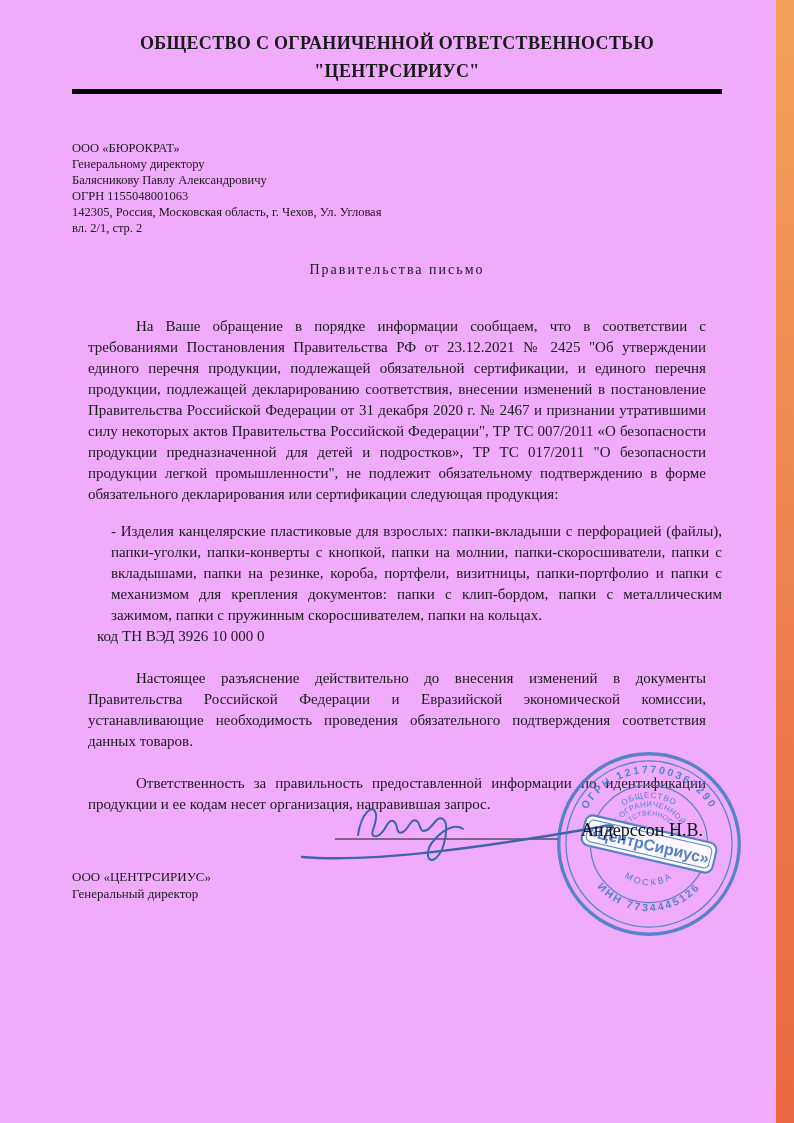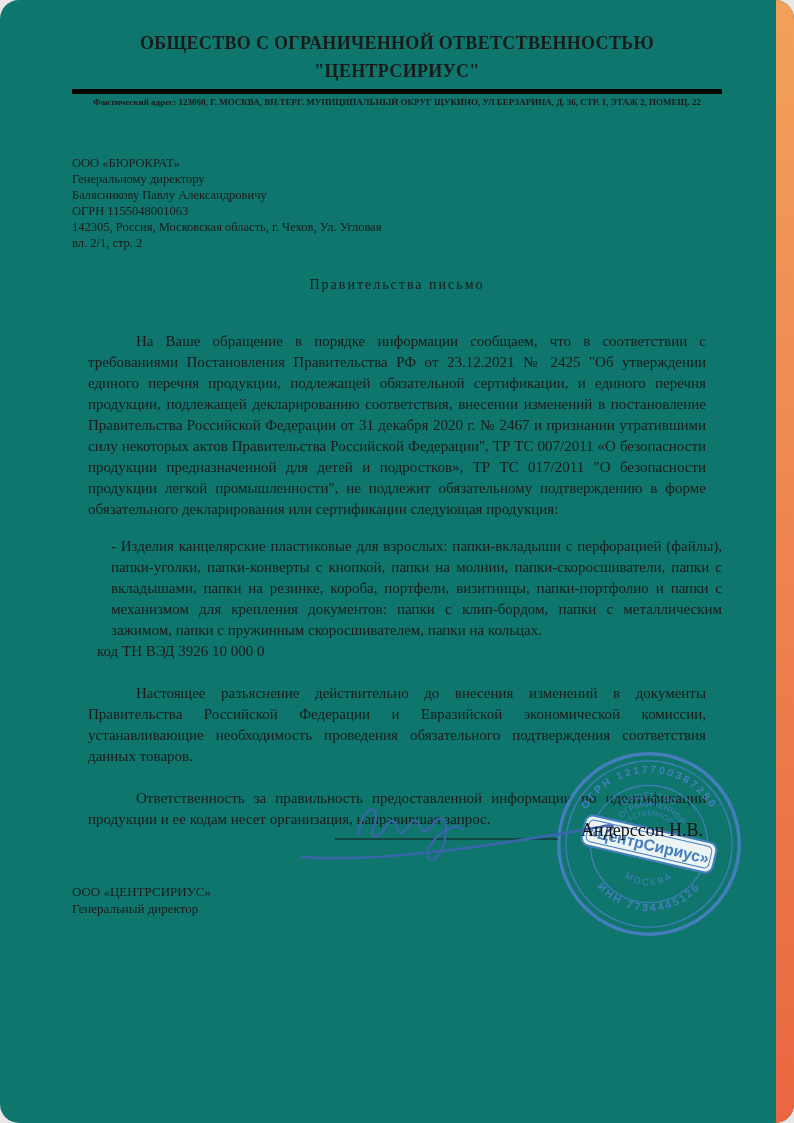--- a/index.html
+++ b/index.html
@@ -1,24 +1,23 @@
 <!DOCTYPE html>
 <html><head>
 <meta charset="utf-8">
 <style>
   html,body{margin:0;padding:0;background:#e8e8e8;}
   .page{
     position:relative;
     width:794px;height:1123px;
-    background:#0f766e;
+    background:#f0abfc;
     font-family:"Liberation Serif","DejaVu Serif",serif;
     color:#1a1a1a;
     overflow:hidden;
     margin:0 auto;
-    border-radius:19px;
   }
   .content{position:absolute;left:72px;top:30px;width:650px;}
   .company-name{text-align:center;font-weight:bold;font-size:18px;line-height:1.55;letter-spacing:.3px;}
   .divider{height:5px;background:#000;margin-top:3px;}
   .address{text-align:center;font-weight:bold;font-size:9px;line-height:1.45;margin-top:2px;}
   .ref-row{display:flex;justify-content:space-between;margin-top:46px;font-size:12.5px;line-height:16px;}
   .recipient{width:312px;}
   .recipient div{white-space:nowrap;}
   .letter-title{text-align:center;font-size:14px;letter-spacing:2px;margin-top:26px;}
   .body-text{margin-top:38px;font-size:15px;line-height:21px;}
@@ -43,21 +42,20 @@
 
   <div class="content">
 
     <div class="company-name">
       <div>ОБЩЕСТВО С ОГРАНИЧЕННОЙ ОТВЕТСТВЕННОСТЬЮ</div>
       <div>"ЦЕНТРСИРИУС"</div>
     </div>
 
     <div class="divider"></div>
 
-    <div class="address">Фактический адрес: 123060, Г. МОСКВА, ВН.ТЕРГ. МУНИЦИПАЛЬНЫЙ ОКРУГ ЩУКИНО, УЛ БЕРЗАРИНА, Д. 36, СТР. 1, ЭТАЖ 2, ПОМЕЩ. 22</div>
 
     <div class="ref-row">
       <div class="recipient">
         <div>ООО «БЮРОКРАТ»</div>
         <div>Генеральному директору</div>
         <div>Балясникову Павлу Александровичу</div>
         <div>ОГРН 1155048001063</div>
         <div>142305, Россия, Московская область, г. Чехов, Ул. Угловая</div>
         <div>вл. 2/1, стр. 2</div>
       </div>

